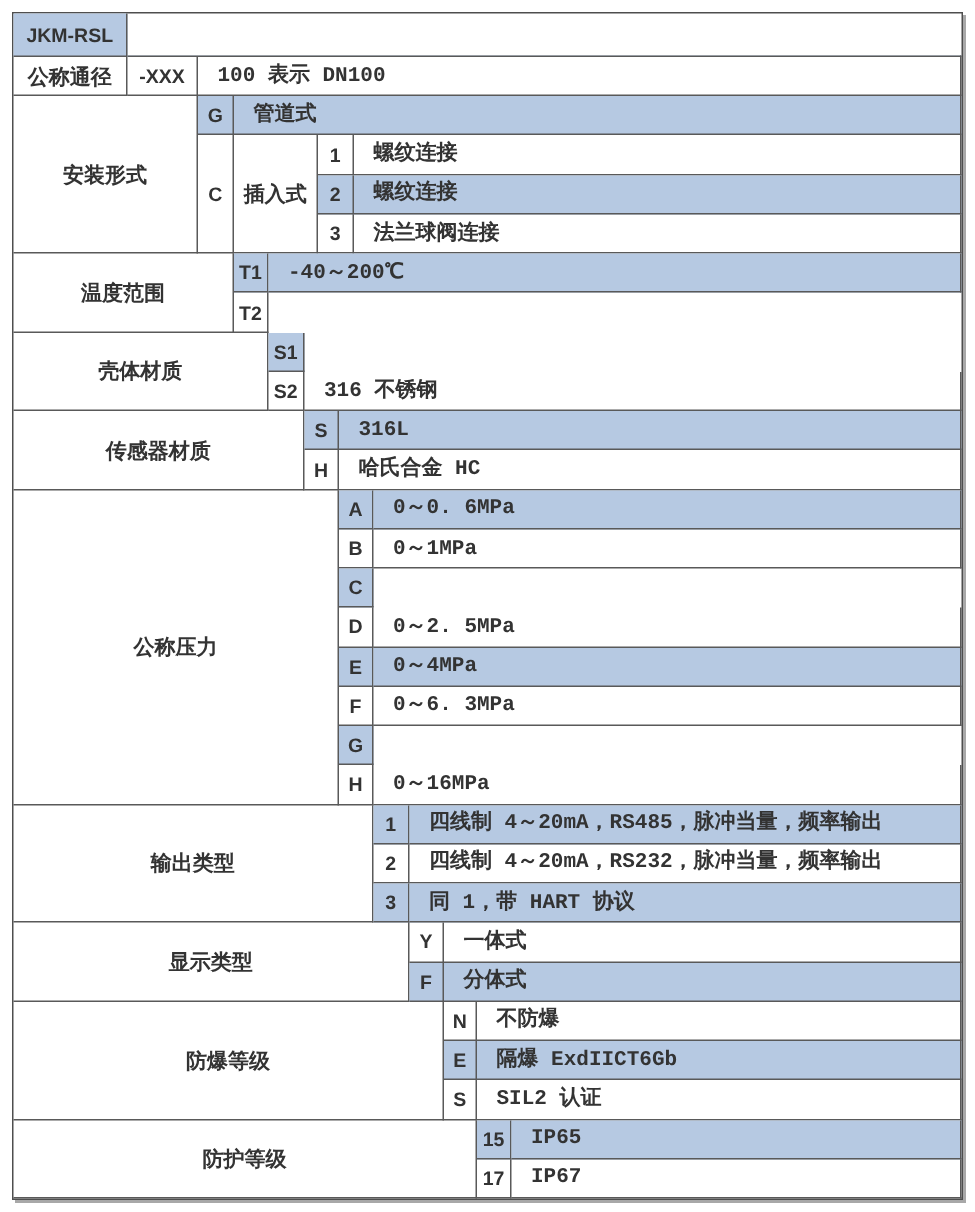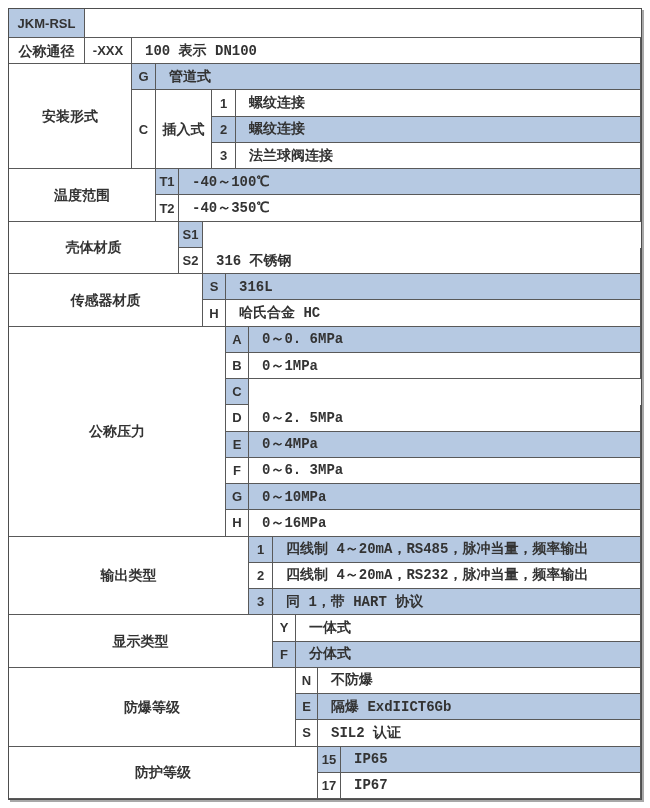--- a/index.html
+++ b/index.html
@@ -50,23 +50,22 @@
   <div class="c" style="grid-area:4/4/7/7">插入式</div>
   <div class="c cd" style="grid-area:4/7/5/9">1</div>
   <div class="c lft" style="grid-area:4/9/5/15">螺纹连接</div>
   <div class="c hl cd" style="grid-area:5/7/6/9">2</div>
   <div class="c hl lft" style="grid-area:5/9/6/15">螺纹连接</div>
   <div class="c cd" style="grid-area:6/7/7/9">3</div>
   <div class="c lft" style="grid-area:6/9/7/15">法兰球阀连接</div>
 
   <div class="c" style="grid-area:7/1/9/4">温度范围</div>
   <div class="c hl cd" style="grid-area:7/4/8/5">T1</div>
-  <div class="c hl lft" style="grid-area:7/5/8/15">-40～100℃</div>
+  <div class="c hl lft" style="grid-area:7/5/8/15">-40～200℃</div>
   <div class="c cd" style="grid-area:8/4/9/5">T2</div>
-  <div class="c lft" style="grid-area:8/5/9/15">-40～350℃</div>
 
   <div class="c" style="grid-area:9/1/11/5">壳体材质</div>
   <div class="c hl cd" style="grid-area:9/5/10/6">S1</div>
   <div class="c cd" style="grid-area:10/5/11/6">S2</div>
   <div class="c lft" style="grid-area:10/6/11/15">316 不锈钢</div>
 
   <div class="c" style="grid-area:11/1/13/6">传感器材质</div>
   <div class="c hl cd" style="grid-area:11/6/12/8">S</div>
   <div class="c hl lft" style="grid-area:11/8/12/15">316L</div>
   <div class="c cd" style="grid-area:12/6/13/8">H</div>
@@ -78,21 +77,20 @@
   <div class="c cd" style="grid-area:14/8/15/10">B</div>
   <div class="c lft" style="grid-area:14/10/15/15">0～1MPa</div>
   <div class="c hl cd" style="grid-area:15/8/16/10">C</div>
   <div class="c cd" style="grid-area:16/8/17/10">D</div>
   <div class="c lft" style="grid-area:16/10/17/15">0～2. 5MPa</div>
   <div class="c hl cd" style="grid-area:17/8/18/10">E</div>
   <div class="c hl lft" style="grid-area:17/10/18/15">0～4MPa</div>
   <div class="c cd" style="grid-area:18/8/19/10">F</div>
   <div class="c lft" style="grid-area:18/10/19/15">0～6. 3MPa</div>
   <div class="c hl cd" style="grid-area:19/8/20/10">G</div>
-  <div class="c hl lft" style="grid-area:19/10/20/15">0～10MPa</div>
   <div class="c cd" style="grid-area:20/8/21/10">H</div>
   <div class="c lft" style="grid-area:20/10/21/15">0～16MPa</div>
 
   <div class="c" style="grid-area:21/1/24/10">输出类型</div>
   <div class="c hl cd" style="grid-area:21/10/22/11">1</div>
   <div class="c hl lft" style="grid-area:21/11/22/15">四线制 4～20mA，RS485，脉冲当量，频率输出</div>
   <div class="c cd" style="grid-area:22/10/23/11">2</div>
   <div class="c lft" style="grid-area:22/11/23/15">四线制 4～20mA，RS232，脉冲当量，频率输出</div>
   <div class="c hl cd" style="grid-area:23/10/24/11">3</div>
   <div class="c hl lft" style="grid-area:23/11/24/15">同 1，带 HART 协议</div>

